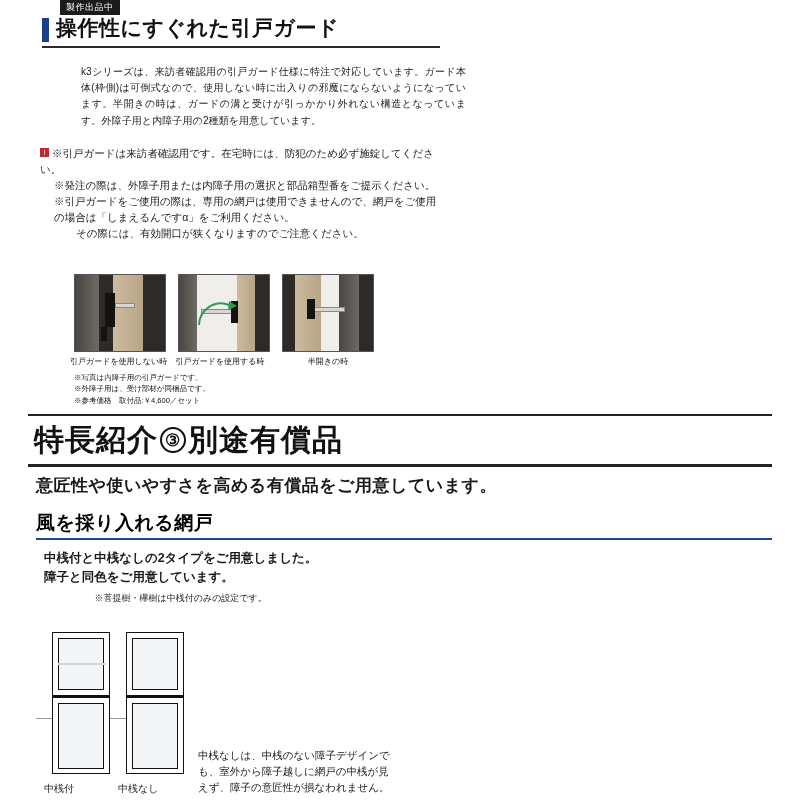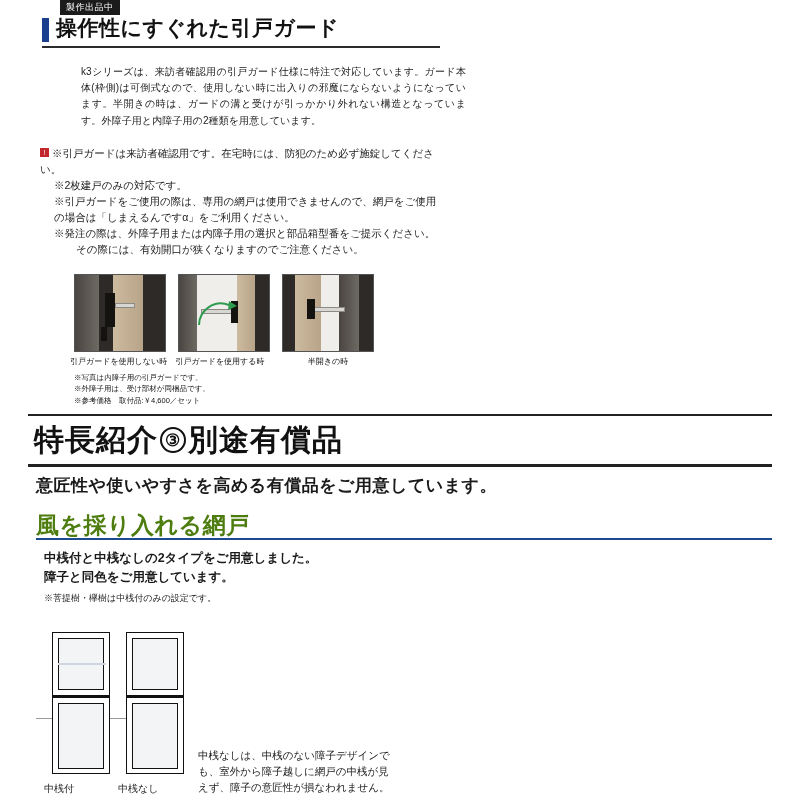--- a/index.html
+++ b/index.html
@@ -128,29 +128,29 @@
   .sec2-lead {
     position:absolute; left:36px; top:474px;
     font-size:17px; font-weight:bold; letter-spacing:0.5px;
   }
 
   
   .subhead {
     position:absolute; left:36px; top:510px; width:736px;
   }
   .subhead .txt {
-    font-size:23px; font-weight:bold; color:#4d7c0f; letter-spacing:0.5px;
+    font-size:19px; font-weight:bold; color:#000000; letter-spacing:0.5px;
   }
   .subhead .line { position:absolute; left:0; top:28px; width:736px; height:2px; background:#1b4a8f; }
 
   .sub-body {
     position:absolute; left:44px; top:549px;
     font-size:12.5px; line-height:1.55; font-weight:bold;
   }
-  .sub-body .small { font-size:9px; font-weight:normal; display:block; margin-top:4px; }
+  .sub-body .small { font-size:9px; font-weight:normal; display:block; margin-top:4px;text-align:center; }
 
   
   .doors { position:absolute; left:44px; top:632px; }
   .door { position:absolute; top:0; width:58px; height:142px; border:1.5px solid #111; background:#fff; }
   .door.d1 { left:8px; }
   .door.d2 { left:82px; }
   .door .mid { position:absolute; left:0; right:0; height:3px; background:#111; }
   .door .inner { position:absolute; border:1px solid #111; background:#f2f4f6; }
   .door .sash { position:absolute; background:#cfd6dd; }
 
@@ -175,23 +175,22 @@
   <div class="sec1-head">
     <div class="bar"></div>
     <div class="title">操作性にすぐれた引戸ガード</div>
     <div class="rule"></div>
   </div>
 
   <div class="sec1-body">k3シリーズは、来訪者確認用の引戸ガード仕様に特注で対応しています。ガード本体(枠側)は可倒式なので、使用しない時に出入りの邪魔にならないようになっています。半開きの時は、ガードの溝と受けが引っかかり外れない構造となっています。外障子用と内障子用の2種類を用意しています。</div>
 
   <div class="notes">
     <div class="n-first"><span class="sqr">!</span><span>※引戸ガードは来訪者確認用です。在宅時には、防犯のため必ず施錠してください。</span></div>
-    <div class="ind1">※2枚建戸のみの対応です。</div>
+    <div class="ind1">※発注の際は、外障子用または内障子用の選択と部品箱型番をご提示ください。</div>
     <div class="ind1">※引戸ガードをご使用の際は、専用の網戸は使用できませんので、網戸をご使用の場合は「しまえるんですα」をご利用ください。</div>
-    <div class="ind1">※発注の際は、外障子用または内障子用の選択と部品箱型番をご提示ください。</div>
     <div class="ind3">その際には、有効開口が狭くなりますのでご注意ください。</div>
   </div>
 
   <div class="photos">
 
     <div class="photo p1">
       <div class="frameL" style="left:0;width:24px;"></div>
       <div class="panelDark" style="left:24px;width:14px;"></div>
       <div class="frameBeige" style="left:38px;width:30px;"></div>
       <div class="panelDark" style="left:68px;width:24px;"></div>

